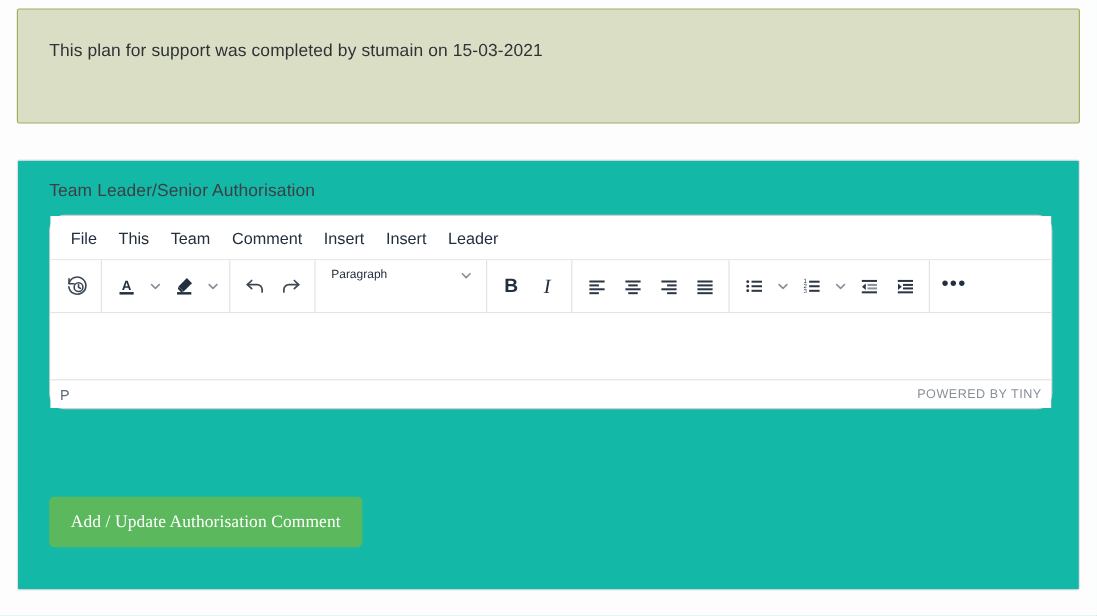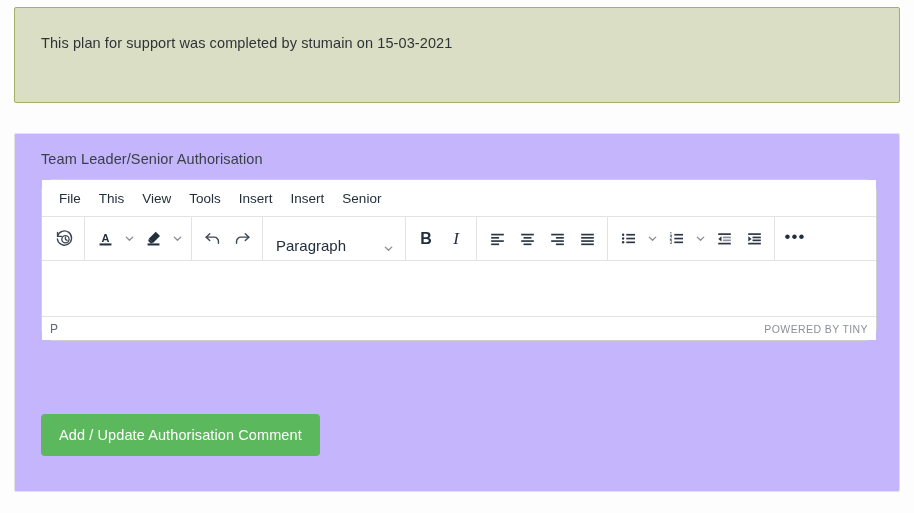--- a/index.html
+++ b/index.html
@@ -44,21 +44,21 @@
   }
 
   
   .card {
     position: absolute;
     left: 14px;
     top: 133px;
     width: 886px;
     height: 359px;
     box-sizing: border-box;
-    background: #c4b5fd;
+    background: #14b8a6;
     border: 1px solid #e3e3e3;
     border-radius: 2px;
   }
 
   .card-title {
     position: absolute;
     left: 26px;
     top: 17px;
     font-size: 14.5px;
     color: #3b4046;
@@ -137,28 +137,28 @@
     display: flex;
     align-items: center;
     justify-content: center;
     border-radius: 3px;
     cursor: pointer;
     color: #8a9099;
   }
 
   .tselect {
     display: flex;
-    align-items: flex-end;
+    align-items: flex-start;
     justify-content: space-between;
     min-width: 118px;
     height: 30px;
     padding: 0 6px 0 8px;
     border-radius: 3px;
     cursor: pointer;
-    font-size: 15px;
+    font-size: 10px;
     color: #222f3e;
   }
   .tselect .cv { color: #8a9099; margin-left: 8px; display:flex; align-items:center;}
 
   .tbold {
     font-family: "Liberation Sans", sans-serif;
     font-weight: bold;
     font-size: 16px;
     color: #222f3e;
   }
@@ -213,21 +213,21 @@
     top: 280px;
     height: 42px;
     box-sizing: border-box;
     padding: 0 18px;
     display: flex;
     align-items: center;
     background: #5cb85c;
     border: none;
     border-radius: 4px;
     color: #ffffff;
-    font-family: Liberation Sans, sans-serif;
+    font-family: Liberation Serif, serif;
     font-size: 14.5px;
     letter-spacing: 0.1px;
     cursor: pointer;
     white-space: nowrap;
   }
 </style>
 </head>
 <body>
 
 <div class="page">
@@ -238,25 +238,25 @@
 
   <div class="card">
 
     <div class="card-title">Team Leader/Senior Authorisation</div>
 
     <div class="editor">
 
       <div class="menubar">
         <div class="menu-item">File</div>
         <div class="menu-item">This</div>
-        <div class="menu-item">View</div>
-        <div class="menu-item">Tools</div>
+        <div class="menu-item">Team</div>
+        <div class="menu-item">Comment</div>
         <div class="menu-item">Insert</div>
         <div class="menu-item">Insert</div>
-        <div class="menu-item">Senior</div>
+        <div class="menu-item">Leader</div>
       </div>
 
       <div class="toolbar">
 
         <div class="tgroup">
           <div class="tbtn" title="Restore last draft">
             <svg width="19" height="19" viewBox="0 0 24 24" fill="none" stroke="#3d4754" stroke-width="1.7" stroke-linecap="round" stroke-linejoin="round">
               <path d="M3.2 9.2 A9 9 0 1 1 3 12.6"></path>
               <polyline points="3.2 4.2 3.2 9.4 8.4 9.4"></polyline>
               <circle cx="13.2" cy="13" r="4.6" fill="none"></circle>

